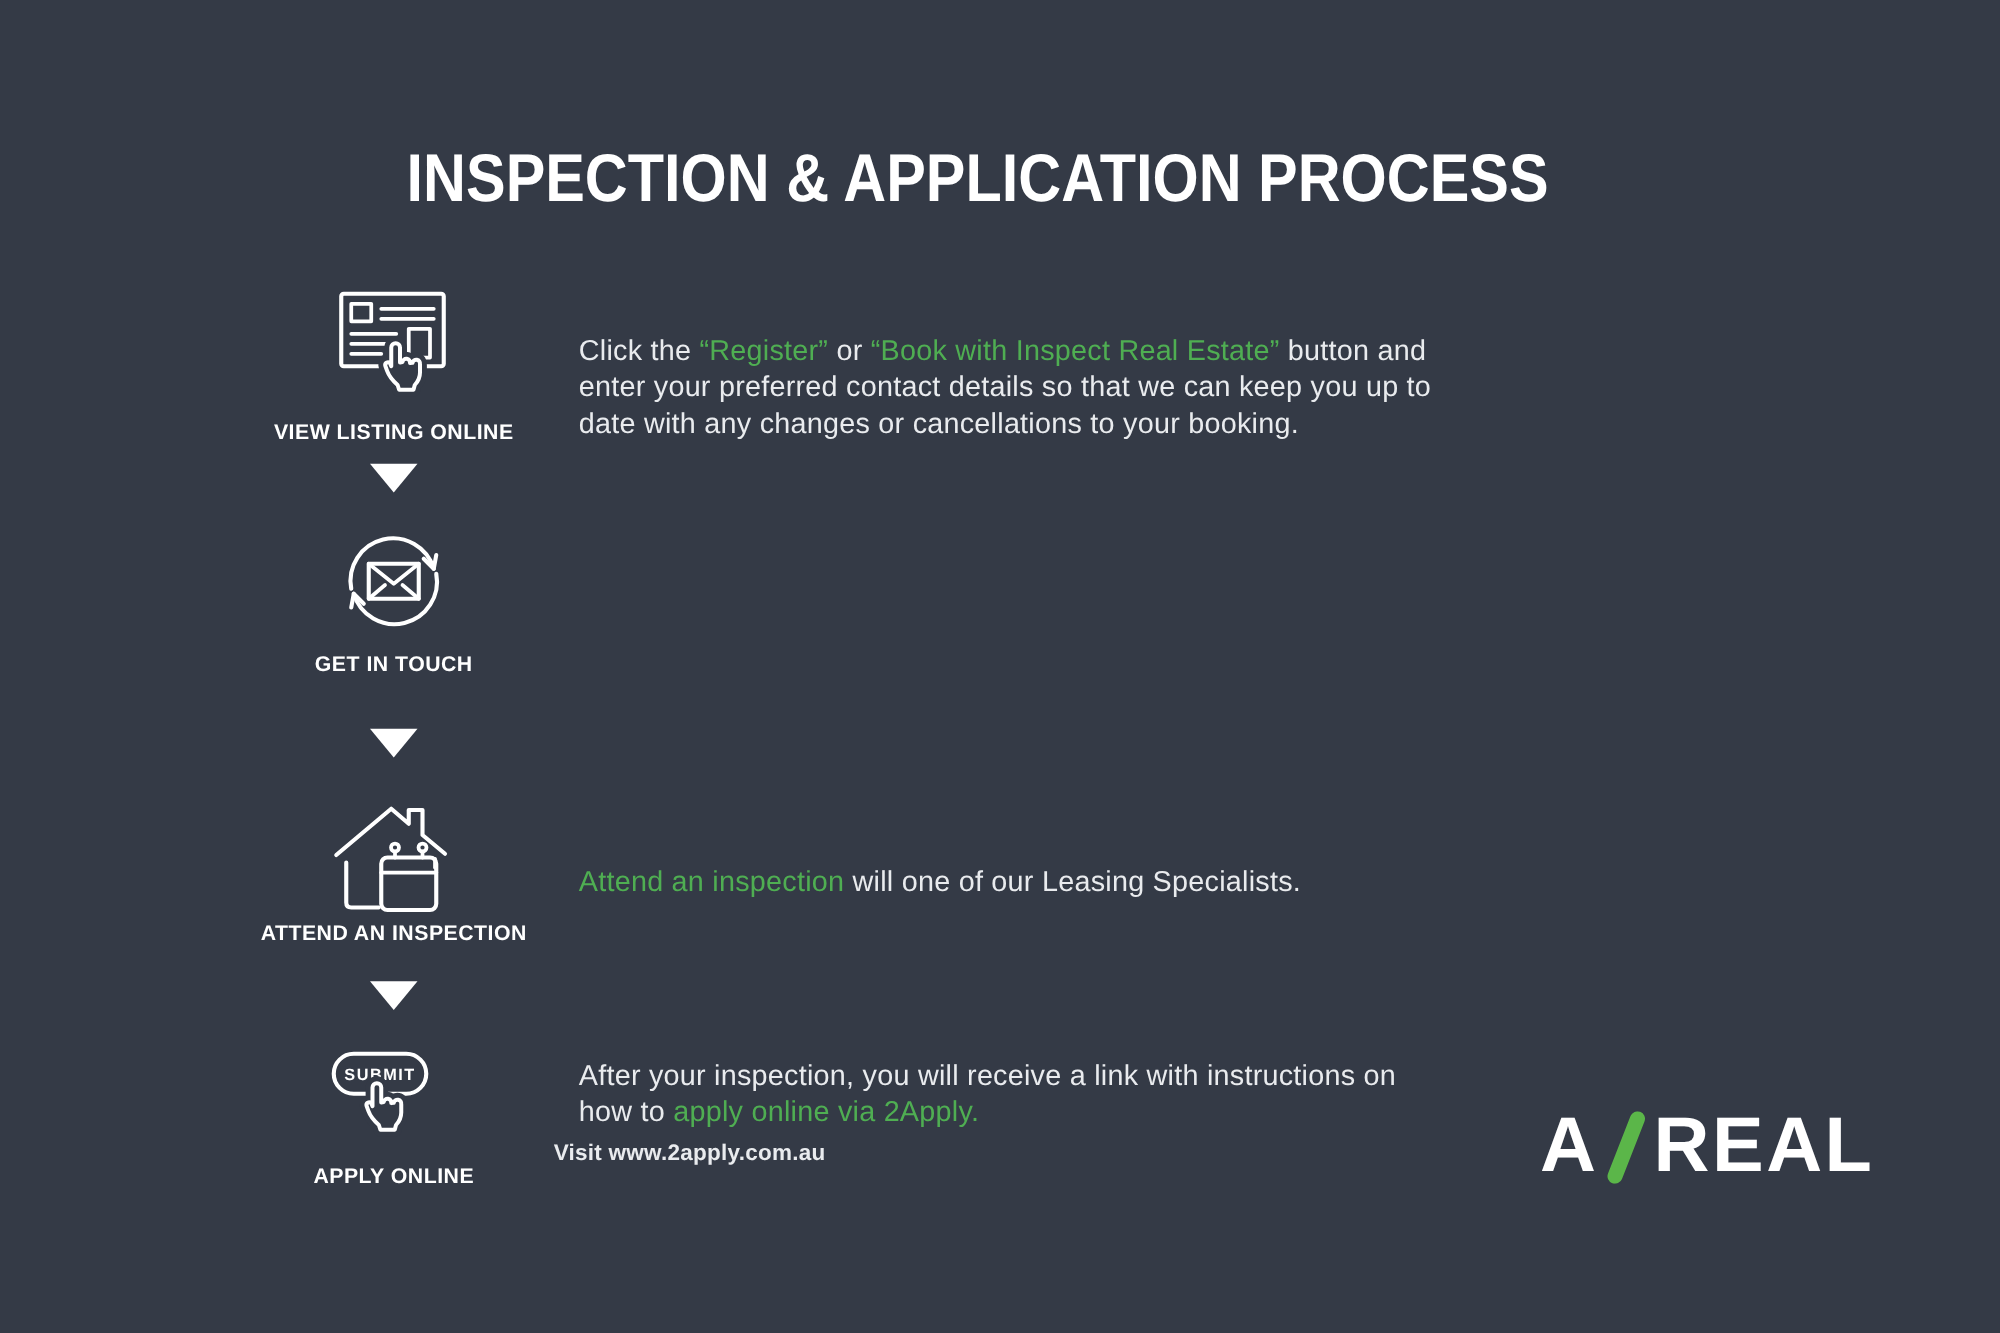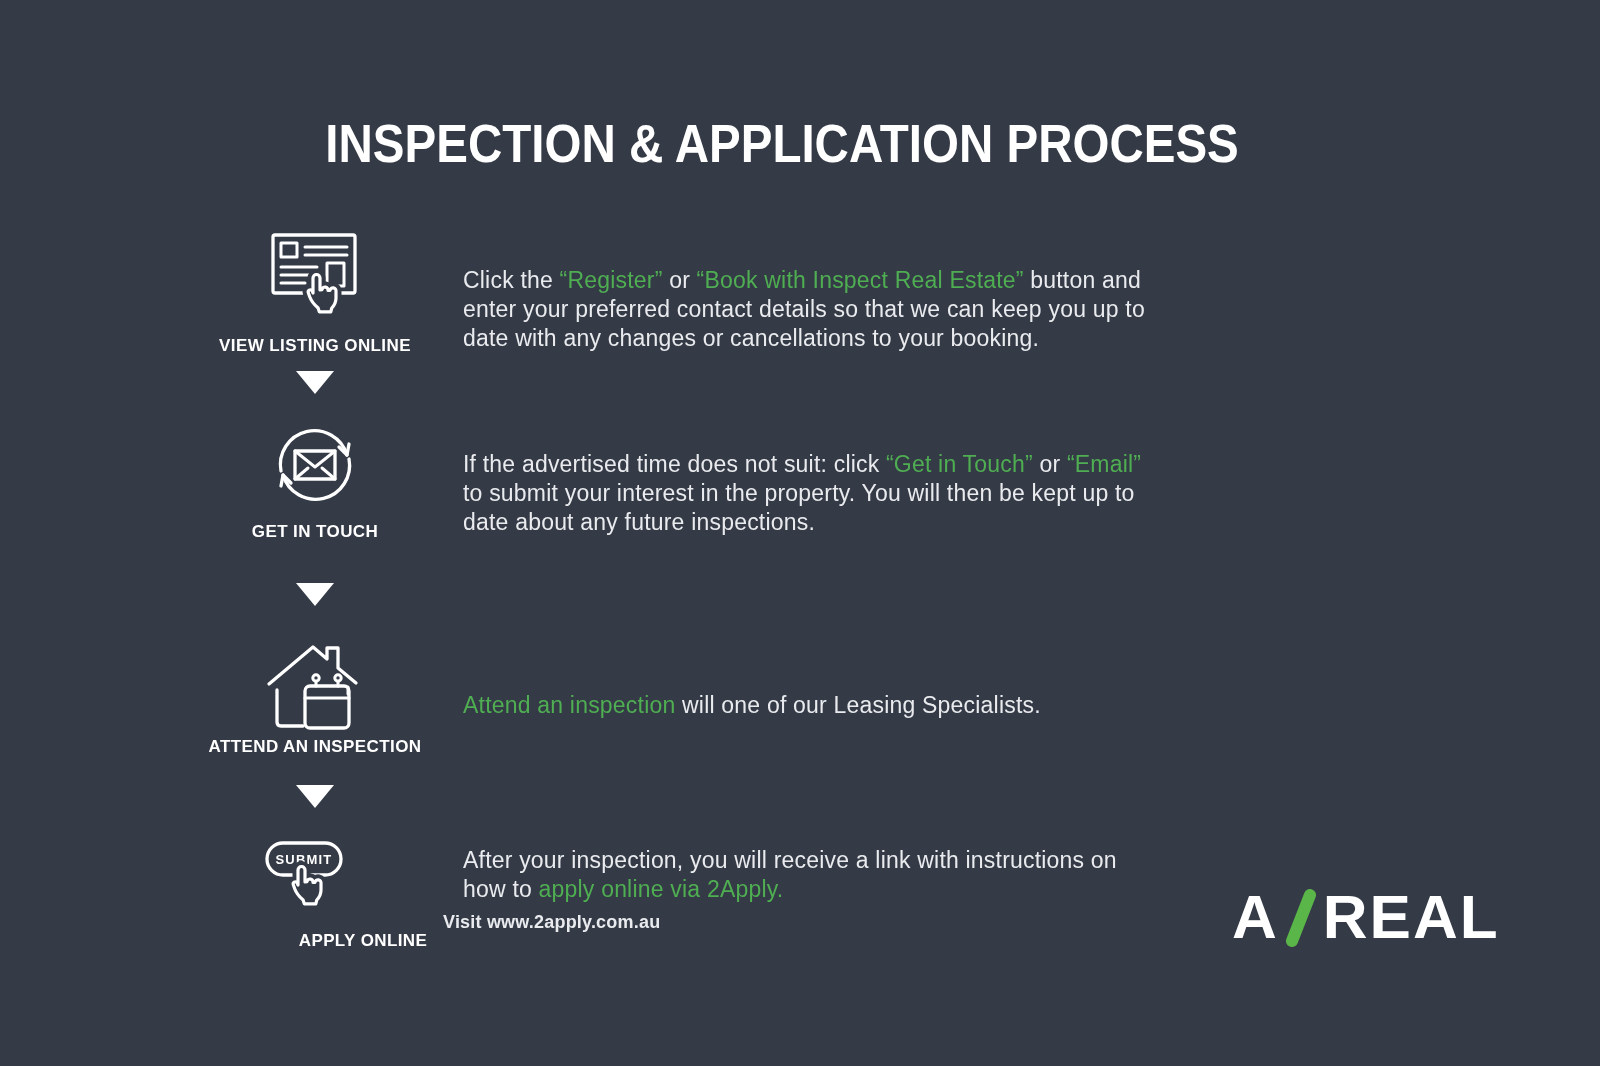--- a/index.html
+++ b/index.html
@@ -107,23 +107,20 @@
       <polyline class="icon-stroke" points="72,30 80,38 82,27"></polyline>
       <path class="icon-stroke" d="M82 42 A34 34 0 0 1 16 58"></path>
       <polyline class="icon-stroke" points="24,66 16,58 14,69"></polyline>
       <rect class="icon-stroke" x="28" y="34" width="40" height="28"></rect>
       <polyline class="icon-stroke-thin" points="28,34 48,50 68,34"></polyline>
       <line class="icon-stroke-thin" x1="28" y1="62" x2="41" y2="51"></line>
       <line class="icon-stroke-thin" x1="68" y1="62" x2="55" y2="51"></line>
     </svg>
   </div>
   <div class="step-label" style="top:522px;">GET IN TOUCH</div>
-  <div class="step-desc" style="top:433px;"><span class="seg-white">If the advertised time does not suit: click </span><span class="seg-green">“Get in Touch”</span><span class="seg-white"> or </span><span class="seg-green">“Email”</span><span class="seg-white">
-to submit your interest in the property. You will then be kept up to
-date about any future inspections.</span></div>
 
   <div class="flow-arrow" style="top:583px;"></div>
 
   <div class="icon-box" style="left:259px;top:634px;">
     <svg width="112" height="104" viewBox="0 0 112 104">
       <polyline class="icon-stroke" points="10,50 54,13 68,25 68,14 79,14 79,34 97,49"></polyline>
       <line class="icon-stroke-thin" x1="89" y1="53" x2="89" y2="60"></line>
       <path class="icon-stroke" d="M18 56 V88 Q18 92 22 92 H44"></path>
       <rect class="icon-stroke" x="46" y="52" width="44" height="42" rx="5"></rect>
       <line class="icon-stroke-thin" x1="46" y1="64" x2="90" y2="64"></line>
@@ -141,21 +138,21 @@
   <div class="icon-box" style="left:254px;top:835px;">
     <svg width="100" height="104" viewBox="0 0 100 104">
       <rect class="icon-stroke" x="13" y="8" width="74" height="32" rx="16"></rect>
       <text class="submit-text" x="50" y="29" text-anchor="middle">SUBMIT</text>
       <g transform="translate(28,28)">
         <path class="hand-halo" d="M16 22 V7 a3.5 3.5 0 0 1 7 0 v12 l2 -0.4 a3 3 0 0 1 6 0.9 l2 -0.2 a3 3 0 0 1 6 1.1 v6.6 c0 4 -1.6 7.2 -4.2 10 l-1 3.8 h-11.5 l-1.2 -3.8 c-3.6 -3.2 -6.8 -6.8 -8.4 -11.3 l-1.4 -3.9 c-0.8 -2.2 1.9 -3.9 3.6 -2.4 z"></path>
         <path class="hand-main" d="M16 22 V7 a3.5 3.5 0 0 1 7 0 v12 l2 -0.4 a3 3 0 0 1 6 0.9 l2 -0.2 a3 3 0 0 1 6 1.1 v6.6 c0 4 -1.6 7.2 -4.2 10 l-1 3.8 h-11.5 l-1.2 -3.8 c-3.6 -3.2 -6.8 -6.8 -8.4 -11.3 l-1.4 -3.9 c-0.8 -2.2 1.9 -3.9 3.6 -2.4 z"></path>
       </g>
     </svg>
   </div>
-  <div class="step-label" style="top:931px;margin-left:48px;">APPLY ONLINE</div>
+  <div class="step-label" style="top:931px;">APPLY ONLINE</div>
   <div class="step-desc" style="top:829px;"><span class="seg-white">After your inspection, you will receive a link with instructions on
 how to </span><span class="seg-green">apply online via 2Apply.</span></div>
 
   <div class="visit-note">Visit www.2apply.com.au</div>
 
   <div class="logo">
     <span>A</span>
     <svg class="slash-icon" width="34" height="58" viewBox="0 0 34 58">
       <line x1="8" y1="52" x2="26" y2="6" stroke="var(--logo-green)" stroke-width="12" stroke-linecap="round"></line>
     </svg>

